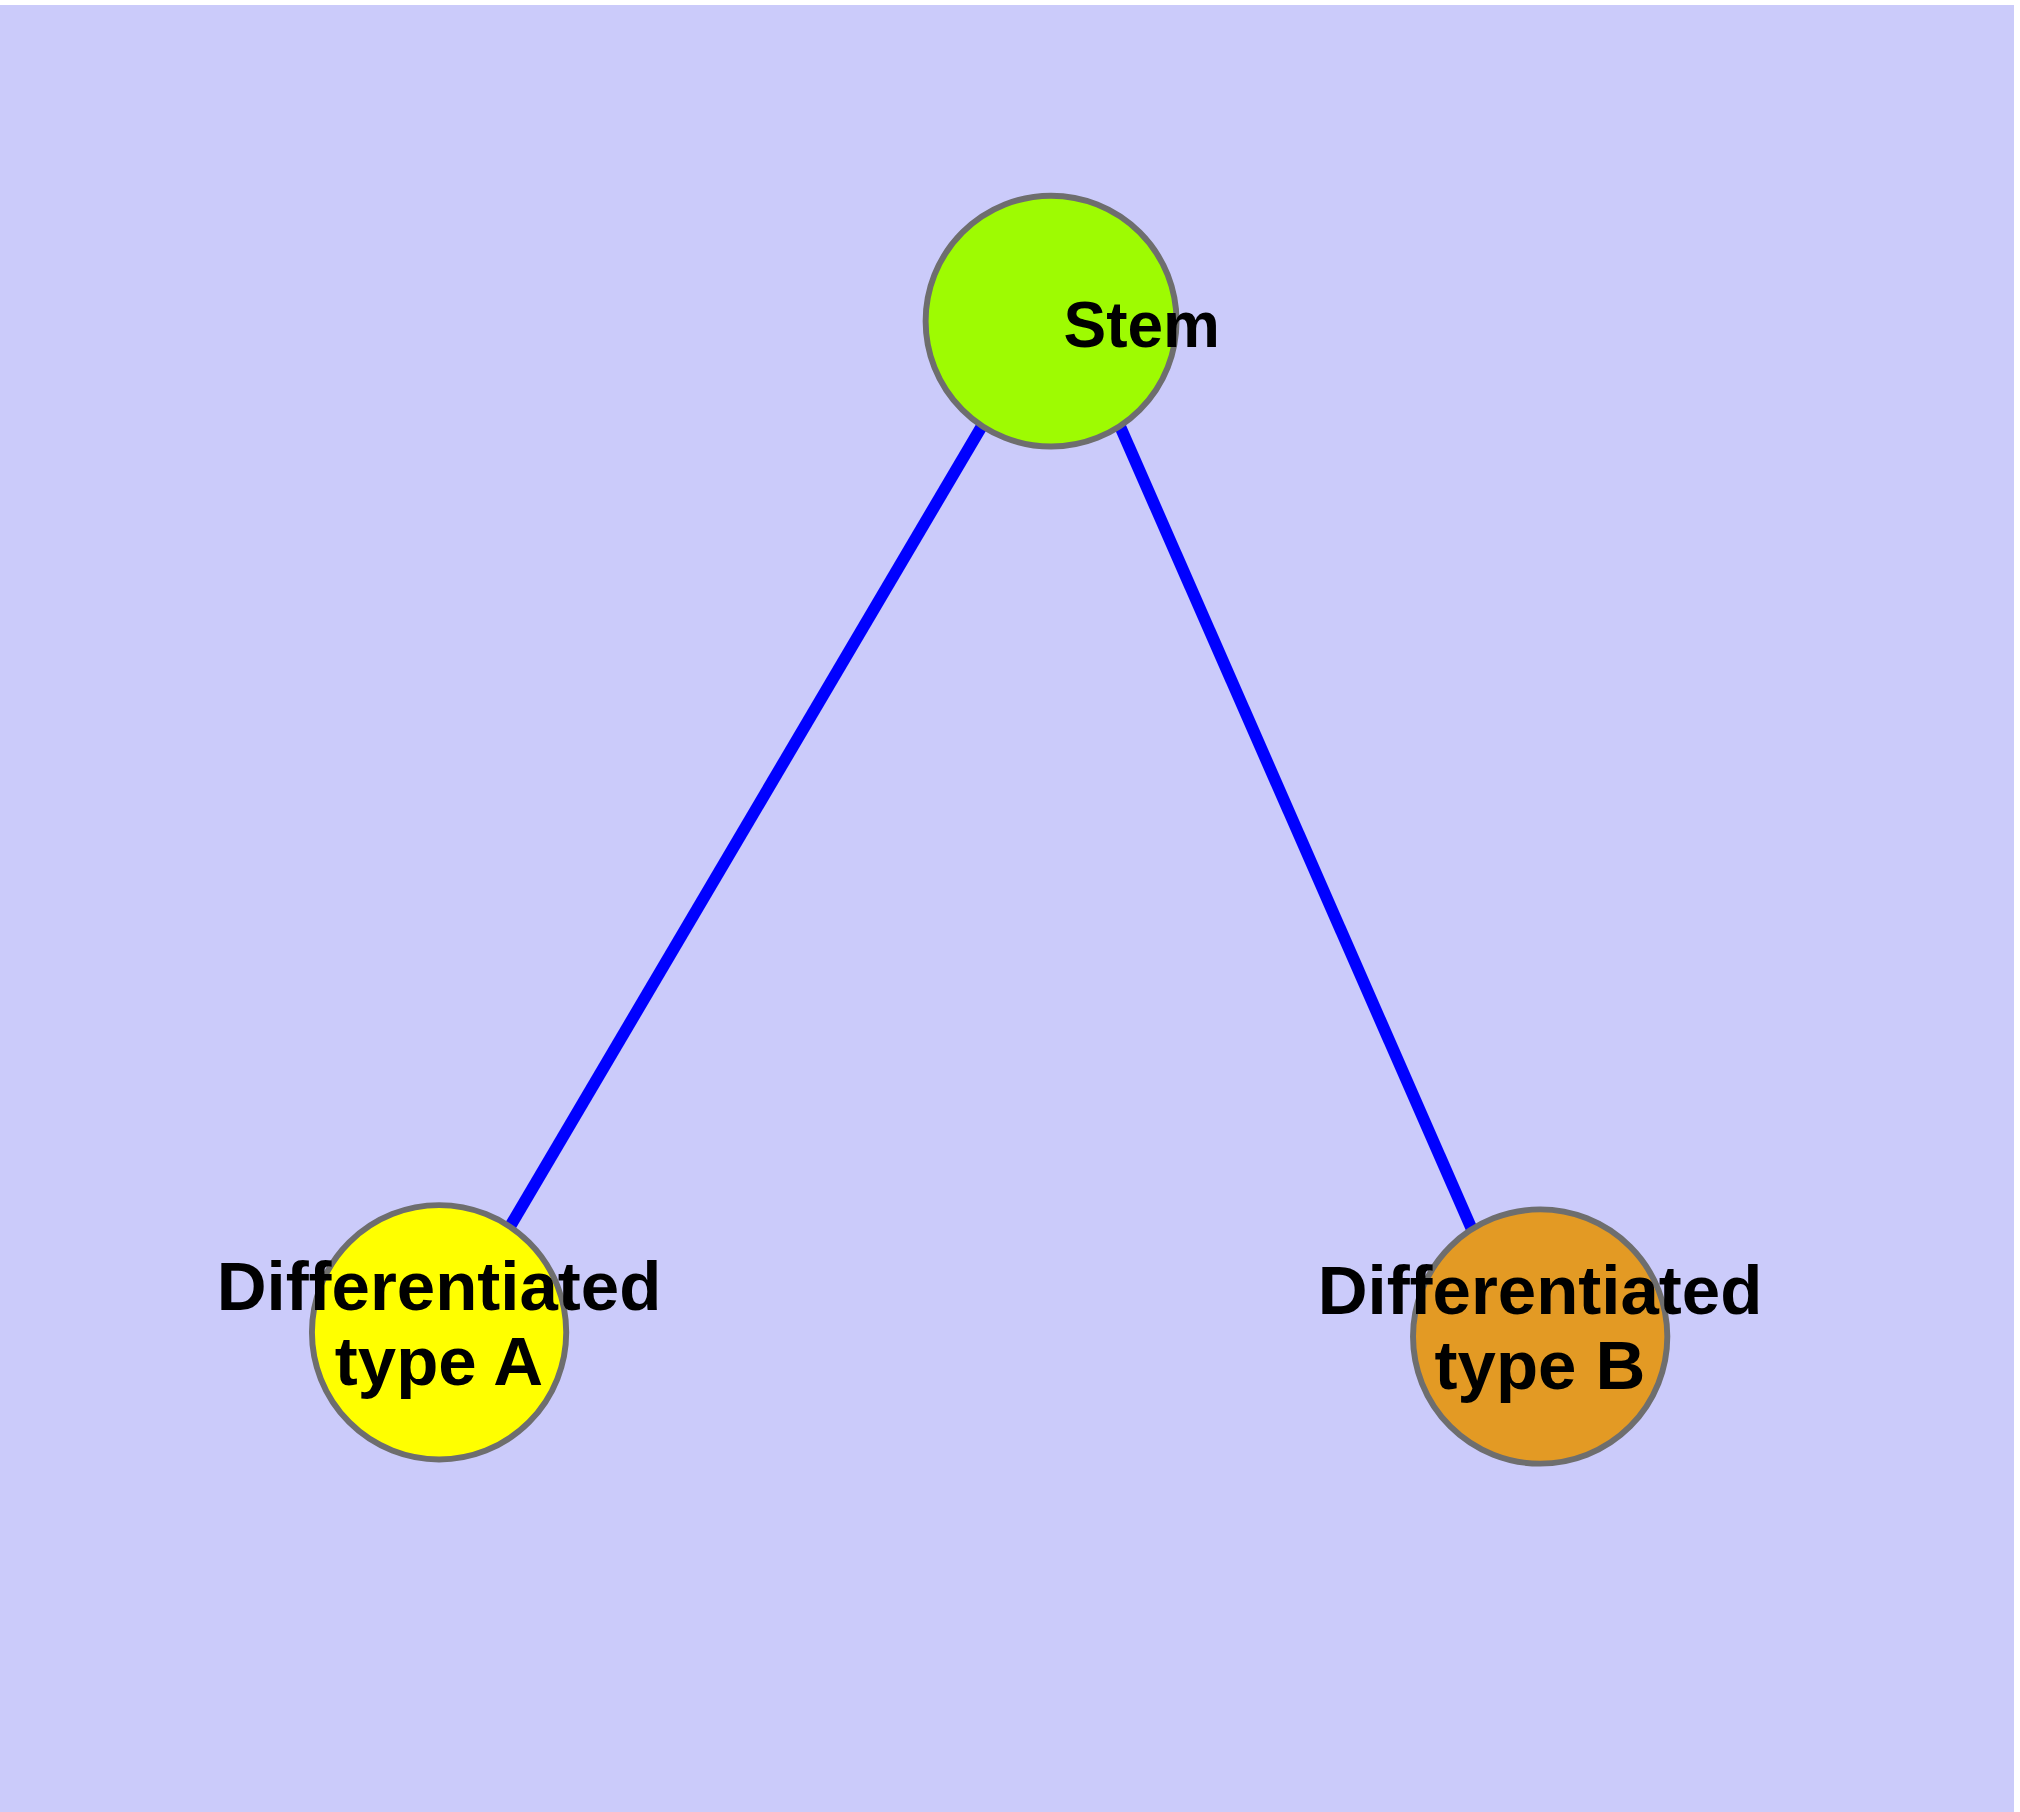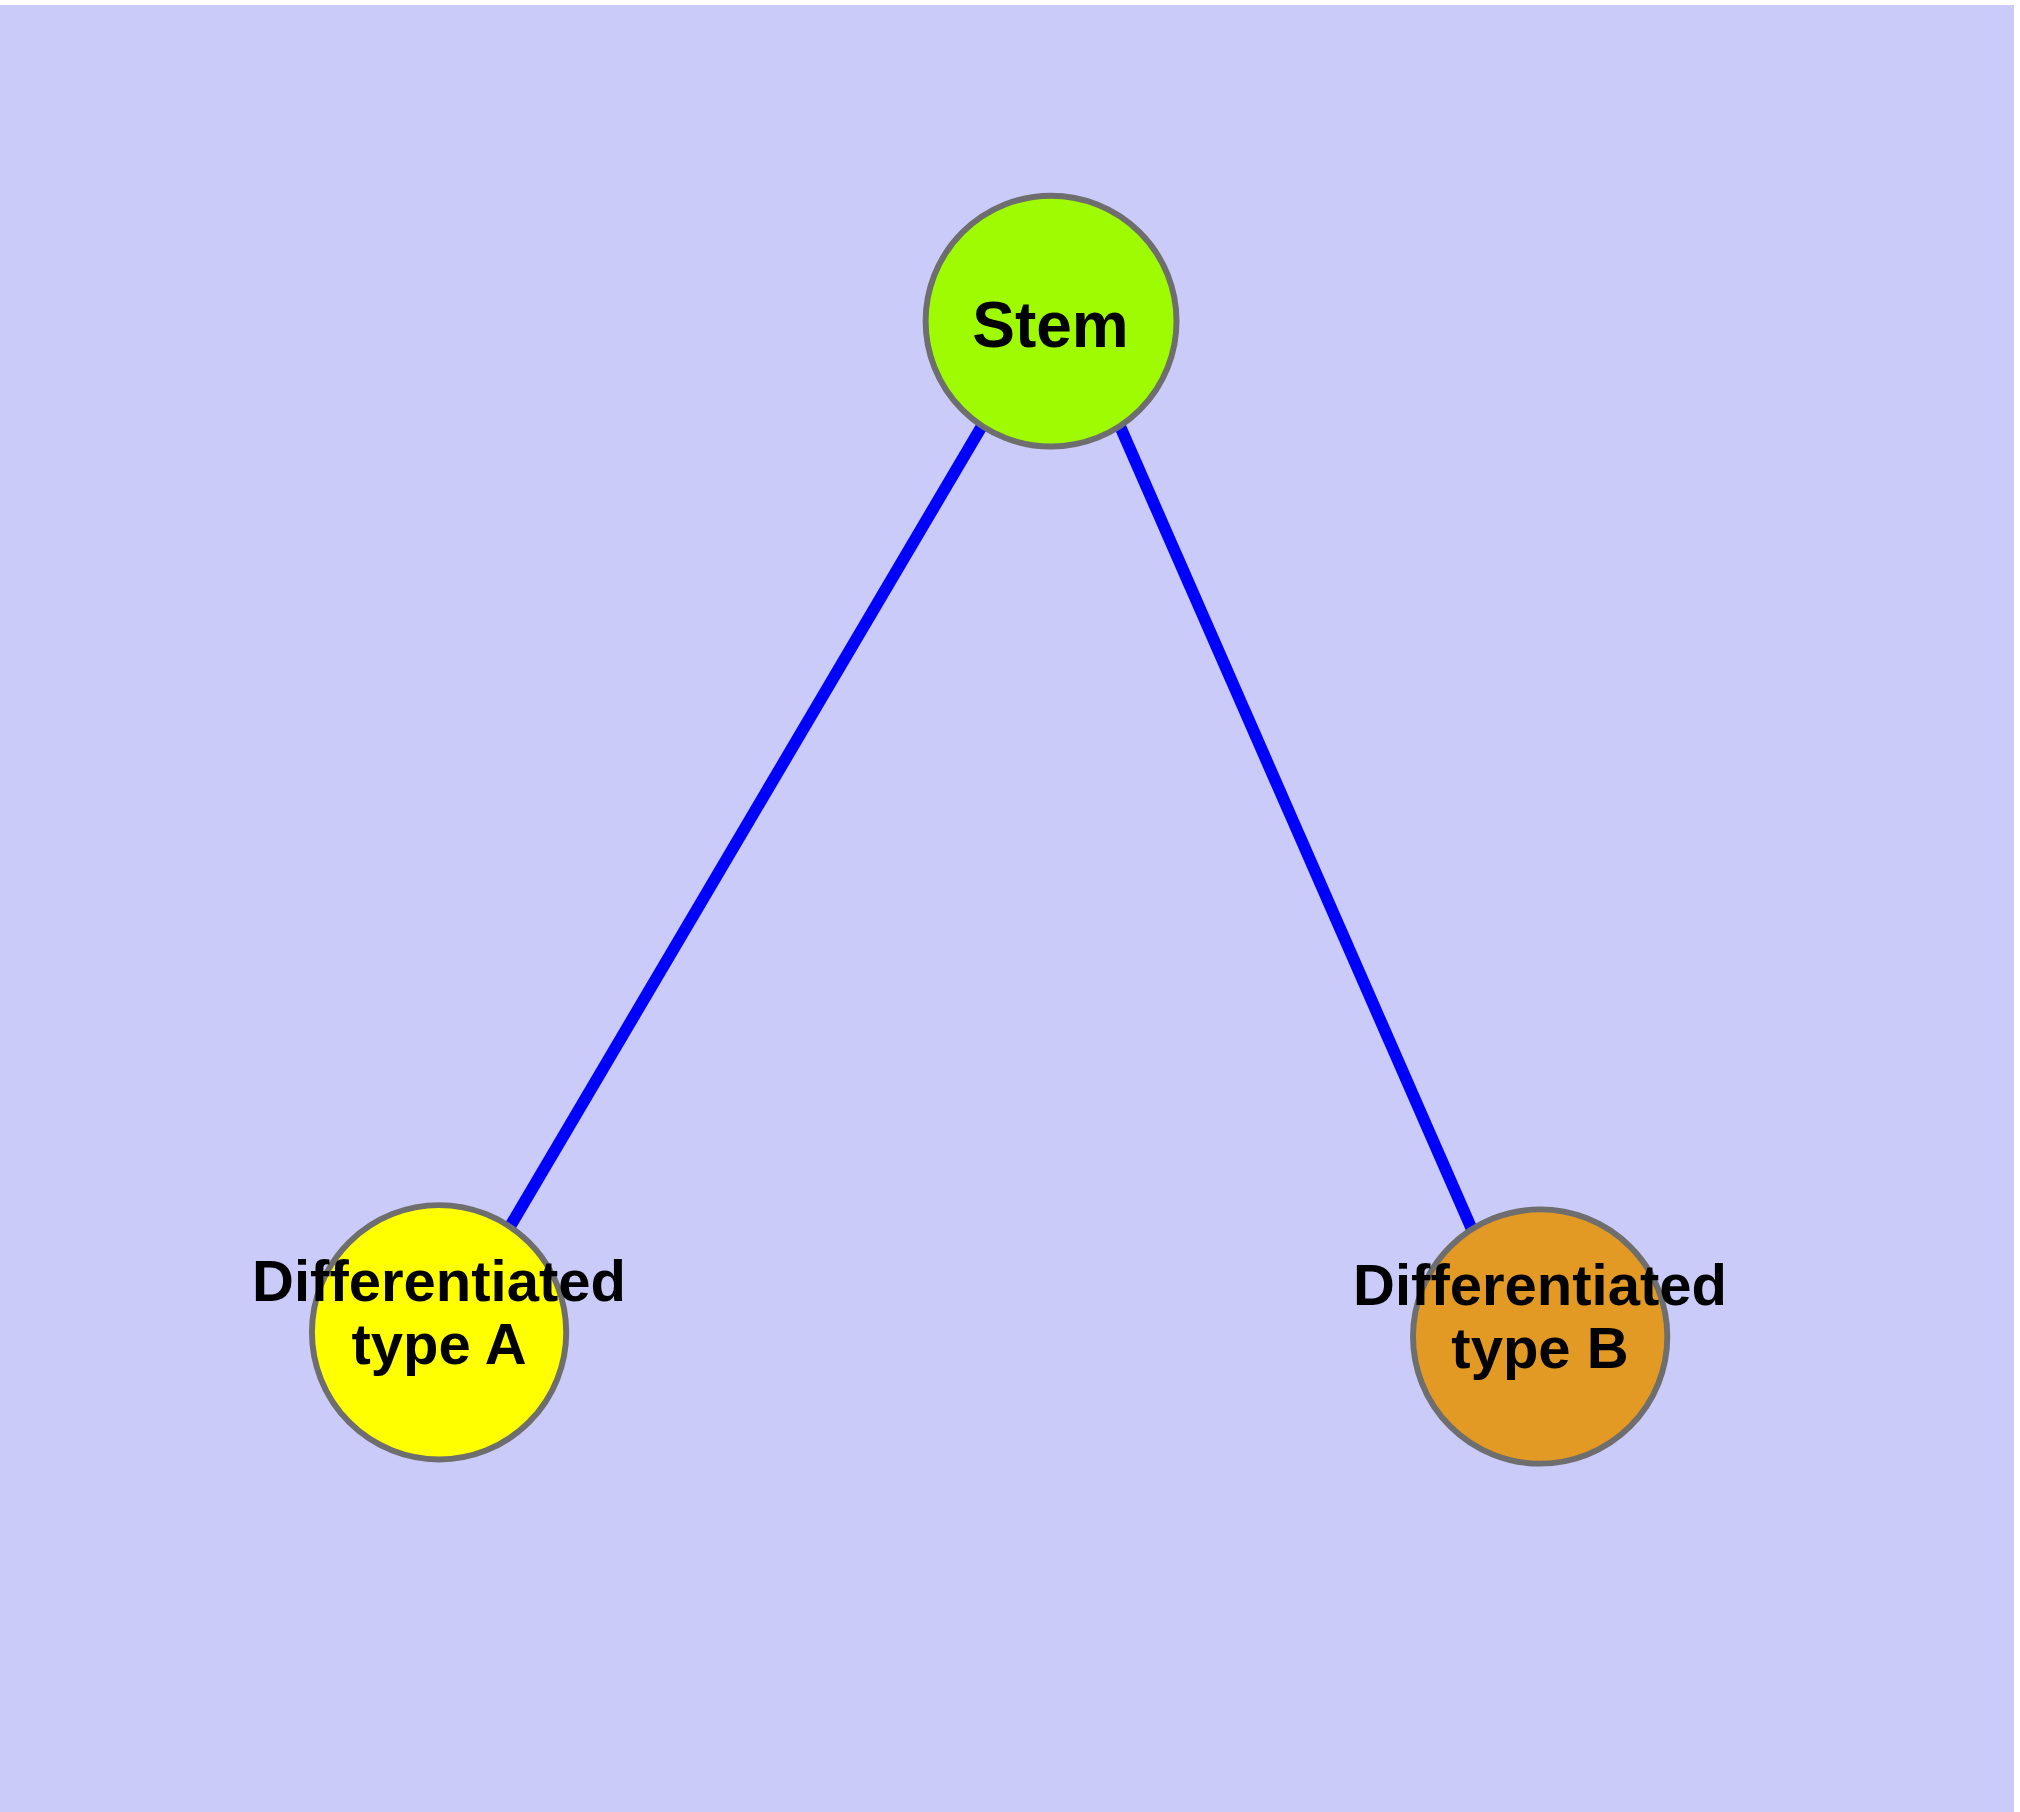--- a/index.html
+++ b/index.html
@@ -42,21 +42,21 @@
     font-weight: bold;
     line-height: 1.08;
     white-space: pre;
     pointer-events: none;
     -webkit-font-smoothing: antialiased;
   }
   .node-label.root {
     font-size: 64px;
   }
   .node-label.leaf {
-    font-size: 58px;
+    font-size: 69px;
   }
   .node-hit {
     position: absolute;
     border-radius: 50%;
   }
 </style>
 </head>
 <body>
 
 <div id="canvas">
@@ -69,21 +69,21 @@
         <line x1="1320" y1="494" x2="1738" y2="1448" stroke="#0000ff" stroke-width="14" stroke-linecap="butt"></line>
       </g>
 
       <g>
         <circle cx="1240" cy="373" r="148" fill="#9efb02" stroke="#6e6e6e" stroke-width="7"></circle>
         <circle cx="518" cy="1566" r="150" fill="#ffff00" stroke="#6e6e6e" stroke-width="7"></circle>
         <circle cx="1817" cy="1571" r="150" fill="#e39a24" stroke="#6e6e6e" stroke-width="7"></circle>
       </g>
     </svg>
 
-    <div class="node-label root" style="left:881px; top:286px; width:339px;">Stem</div>
+    <div class="node-label root" style="left:881px; top:286px; width:339px;text-align:right;">Stem</div>
 
     <div class="node-label leaf" style="left:100px; top:1245px; width:678px;">Differentiated
 type A</div>
 
     <div class="node-label leaf" style="left:1201px; top:1249px; width:678px;">Differentiated
 type B</div>
 
     <div class="node-hit" style="left:926px; top:191px; width:251px; height:251px;"></div>
     <div class="node-hit" style="left:312px; top:1200px; width:254px; height:254px;"></div>
     <div class="node-hit" style="left:1413px; top:1204px; width:254px; height:254px;"></div>

